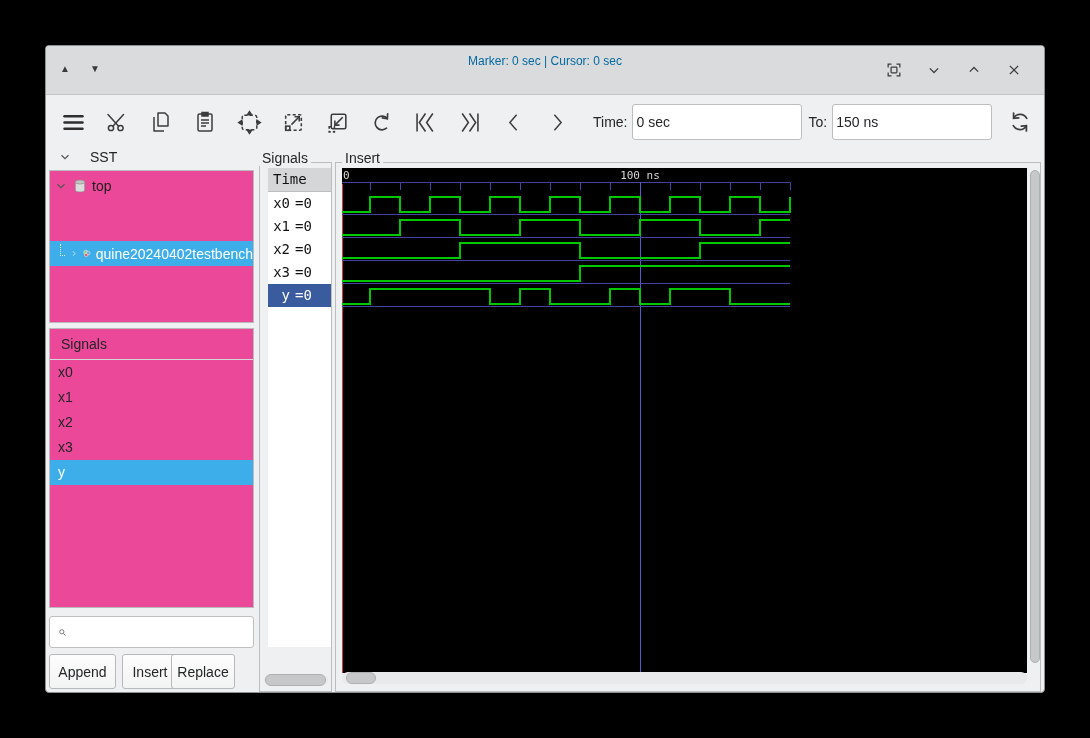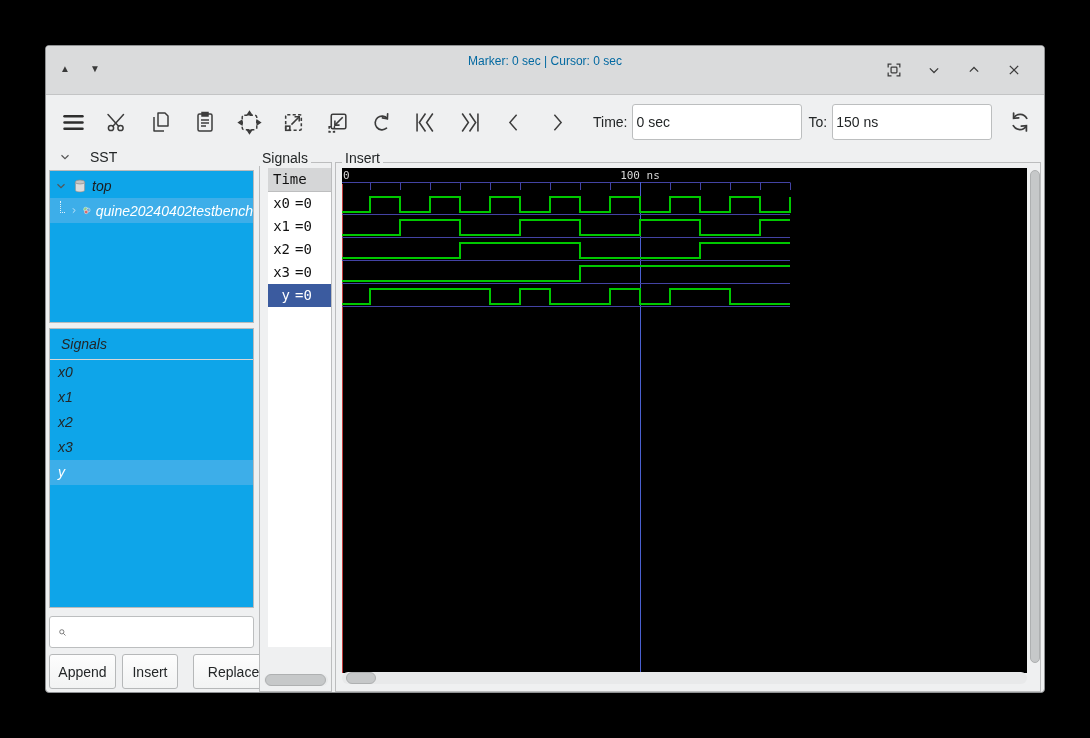--- a/index.html
+++ b/index.html
@@ -20,24 +20,24 @@
   
   .toolbar{position:absolute;left:0;top:48px;right:0;height:56px;display:flex;align-items:center;
            padding-left:13px;box-sizing:border-box;}
   .tool{width:28px;height:28px;margin-right:16px;display:flex;align-items:center;justify-content:center;flex:none;}
   .tool svg{display:block;}
   .fieldlabel{font-size:14px;color:#232627;margin:0 5px 0 6px;flex:none;}
   .tfield{height:36px;border:1px solid #bcbebf;border-radius:3px;background:#fff;font-size:14px;
           color:#232627;padding:0 3px;box-sizing:border-box;font-family:"Liberation Sans",sans-serif;flex:none;}
   
   .sst-header{position:absolute;left:12px;top:103px;font-size:14px;color:#232627;display:flex;align-items:center;gap:18px;}
-  .whitebox{position:absolute;background:#0ea5e9;border:1px solid #b9bbbc;box-sizing:border-box;font-style:italic;}
+  .whitebox{position:absolute;background:#ec4899;border:1px solid #b9bbbc;box-sizing:border-box;}
   .treebox{left:3px;top:124px;width:205px;height:153px;overflow:hidden;}
   .trow{height:25px;display:flex;align-items:center;font-size:14px;gap:4px;padding-left:4px;}
-  .trow.sel{background:#3daee9;color:#fff;padding-left:10px;}
+  .trow.sel{background:#3daee9;color:#fff;padding-left:10px;margin-top:43px;}
   .guide{width:7px;height:11px;border-left:1px dotted rgba(255,255,255,.85);
          border-bottom:1px dotted rgba(255,255,255,.85);margin:-8px 1px 0 0;}
   .listbox{left:3px;top:282px;width:205px;height:280px;overflow:hidden;}
   .listhead{height:30px;line-height:30px;padding-left:11px;font-size:14px;color:#232627;
             border-bottom:1px solid #d6d7d8;}
   .lrow{height:25px;line-height:25px;padding-left:8px;font-size:14px;color:#232627;}
   .lrow.sel{background:#3daee9;color:#fff;}
   .searchbox{position:absolute;left:3px;top:570px;width:205px;height:32px;background:#fff;
              border:1px solid #bcbebf;border-radius:3px;box-sizing:border-box;display:flex;align-items:center;padding-left:7px;}
   .searchbox input{border:none;outline:none;flex:1;height:26px;font-size:14px;background:transparent;
@@ -252,21 +252,21 @@
 
   <div class="searchbox">
     <svg width="17" height="17" viewBox="0 0 24 24" fill="none" stroke="#5a5a5a" stroke-width="1.7">
       <circle cx="10.5" cy="10.5" r="4.6"></circle>
         <line x1="14" y1="14" x2="18.5" y2="18.5"></line>
       </svg>
     <input style="">
   </div>
   <div class="btn" style="left:3px;width:67px">Append</div>
   <div class="btn" style="left:76px;width:56px">Insert</div>
-  <div class="btn" style="left:147px;width:81px">Replace</div>
+  <div class="btn" style="left:125px;width:64px">Replace</div>
 
   <div class="framelabel" style="left:213px">Signals</div>
   <div class="framebox midbox">
     <div class="timehead mono">Time</div>
     <div class="mrow mono">
       <span class="mname">x0</span>
       <span class="mval">=0</span>
       </div>
     <div class="mrow mono">
       <span class="mname">x1</span>

